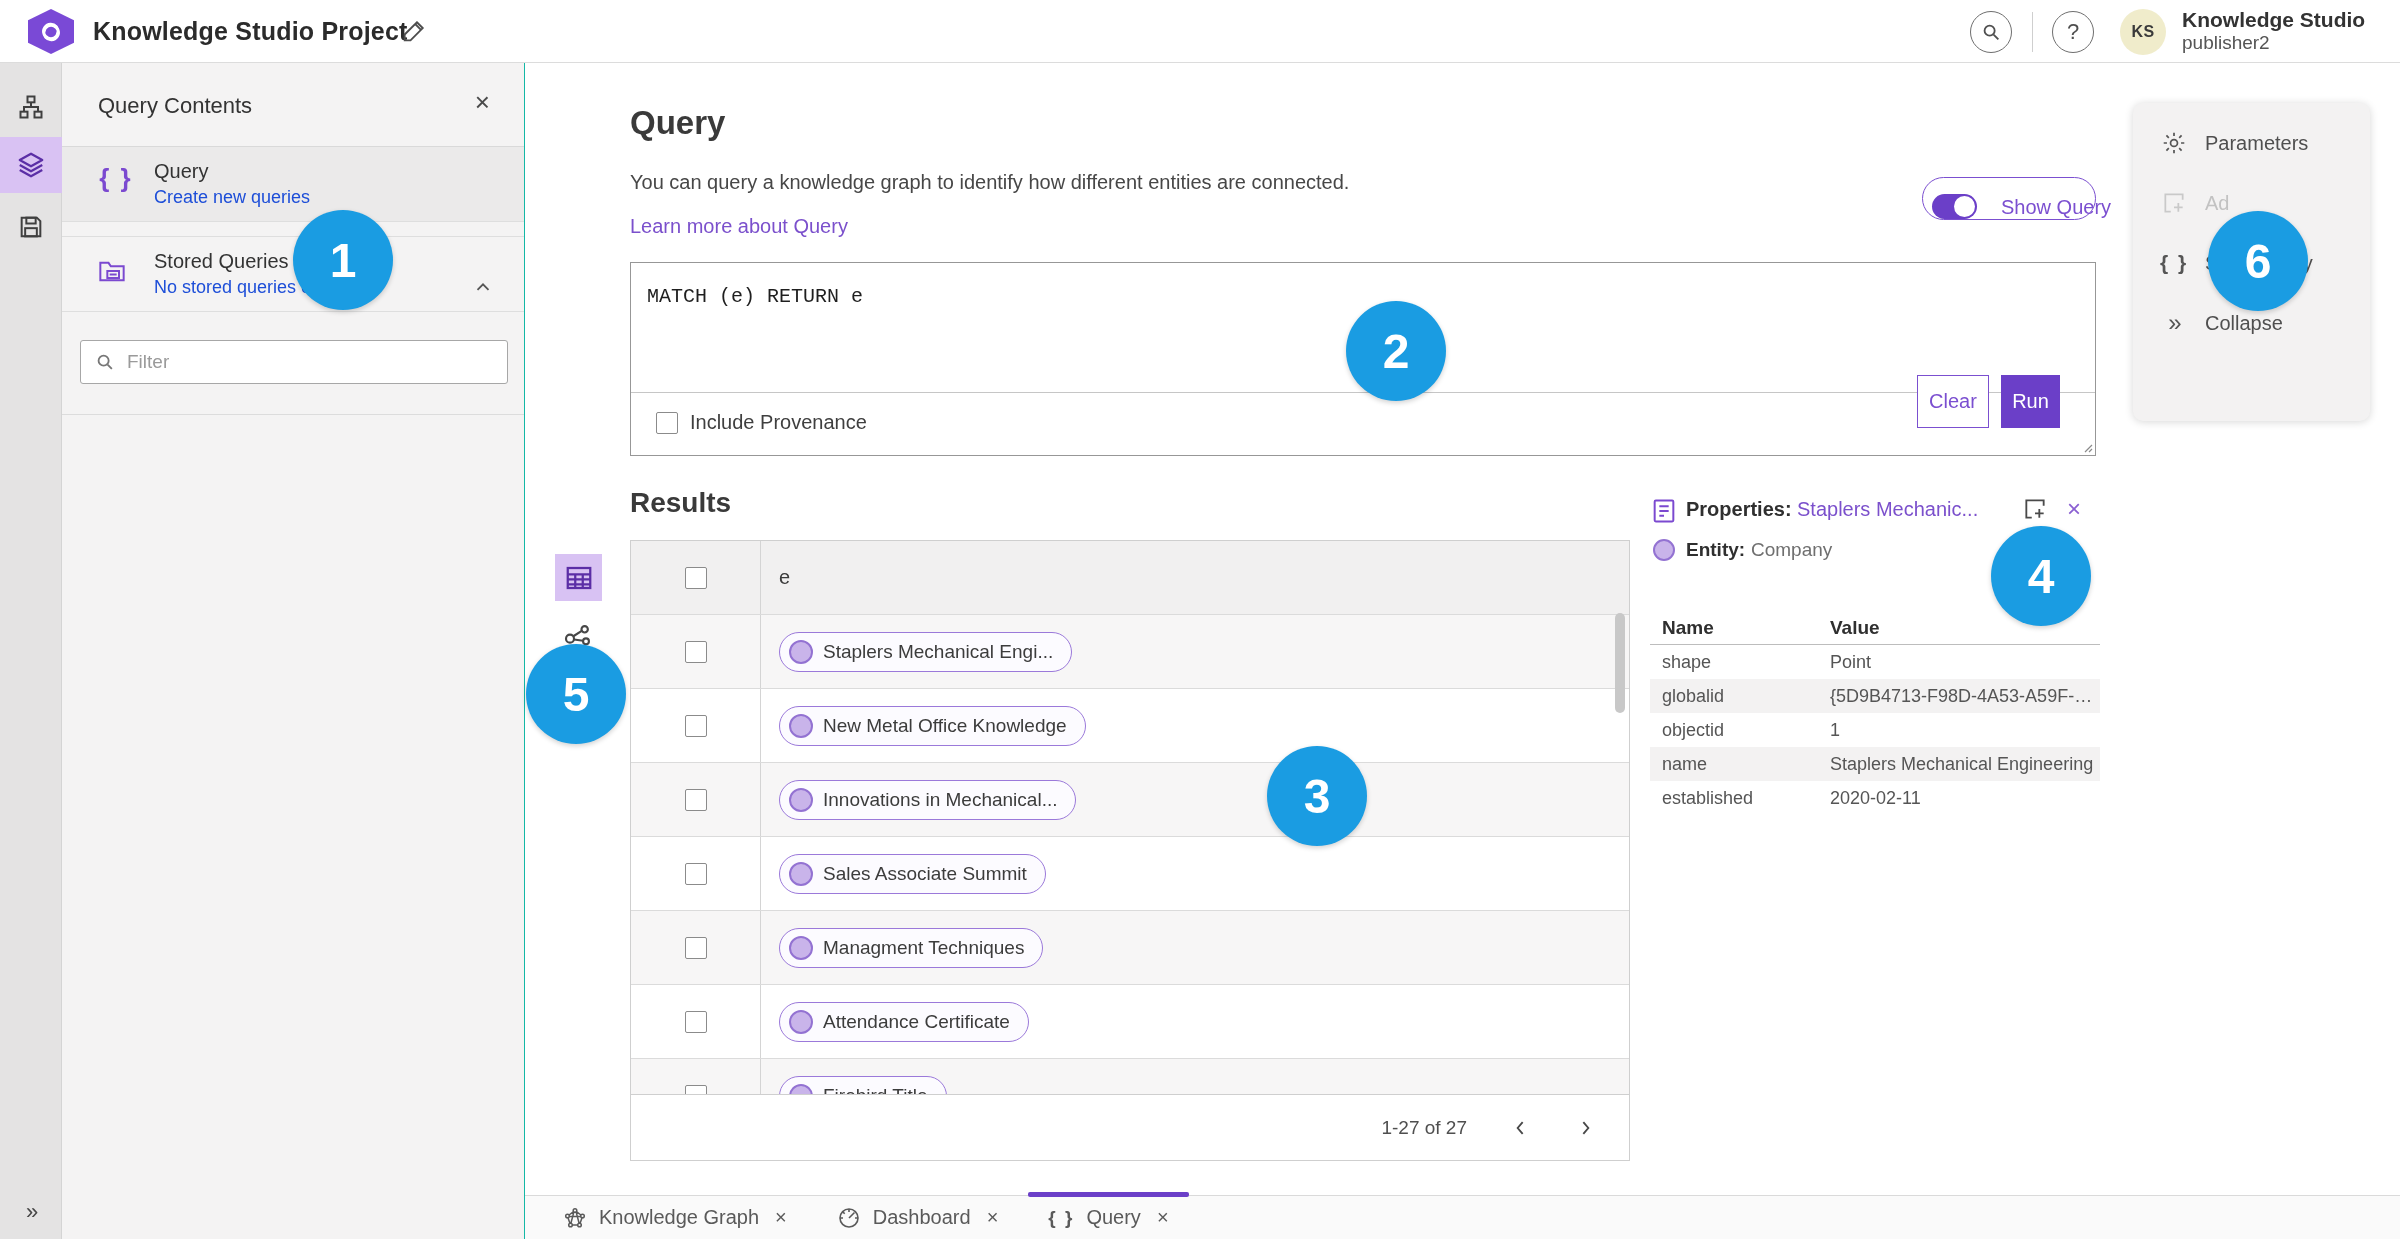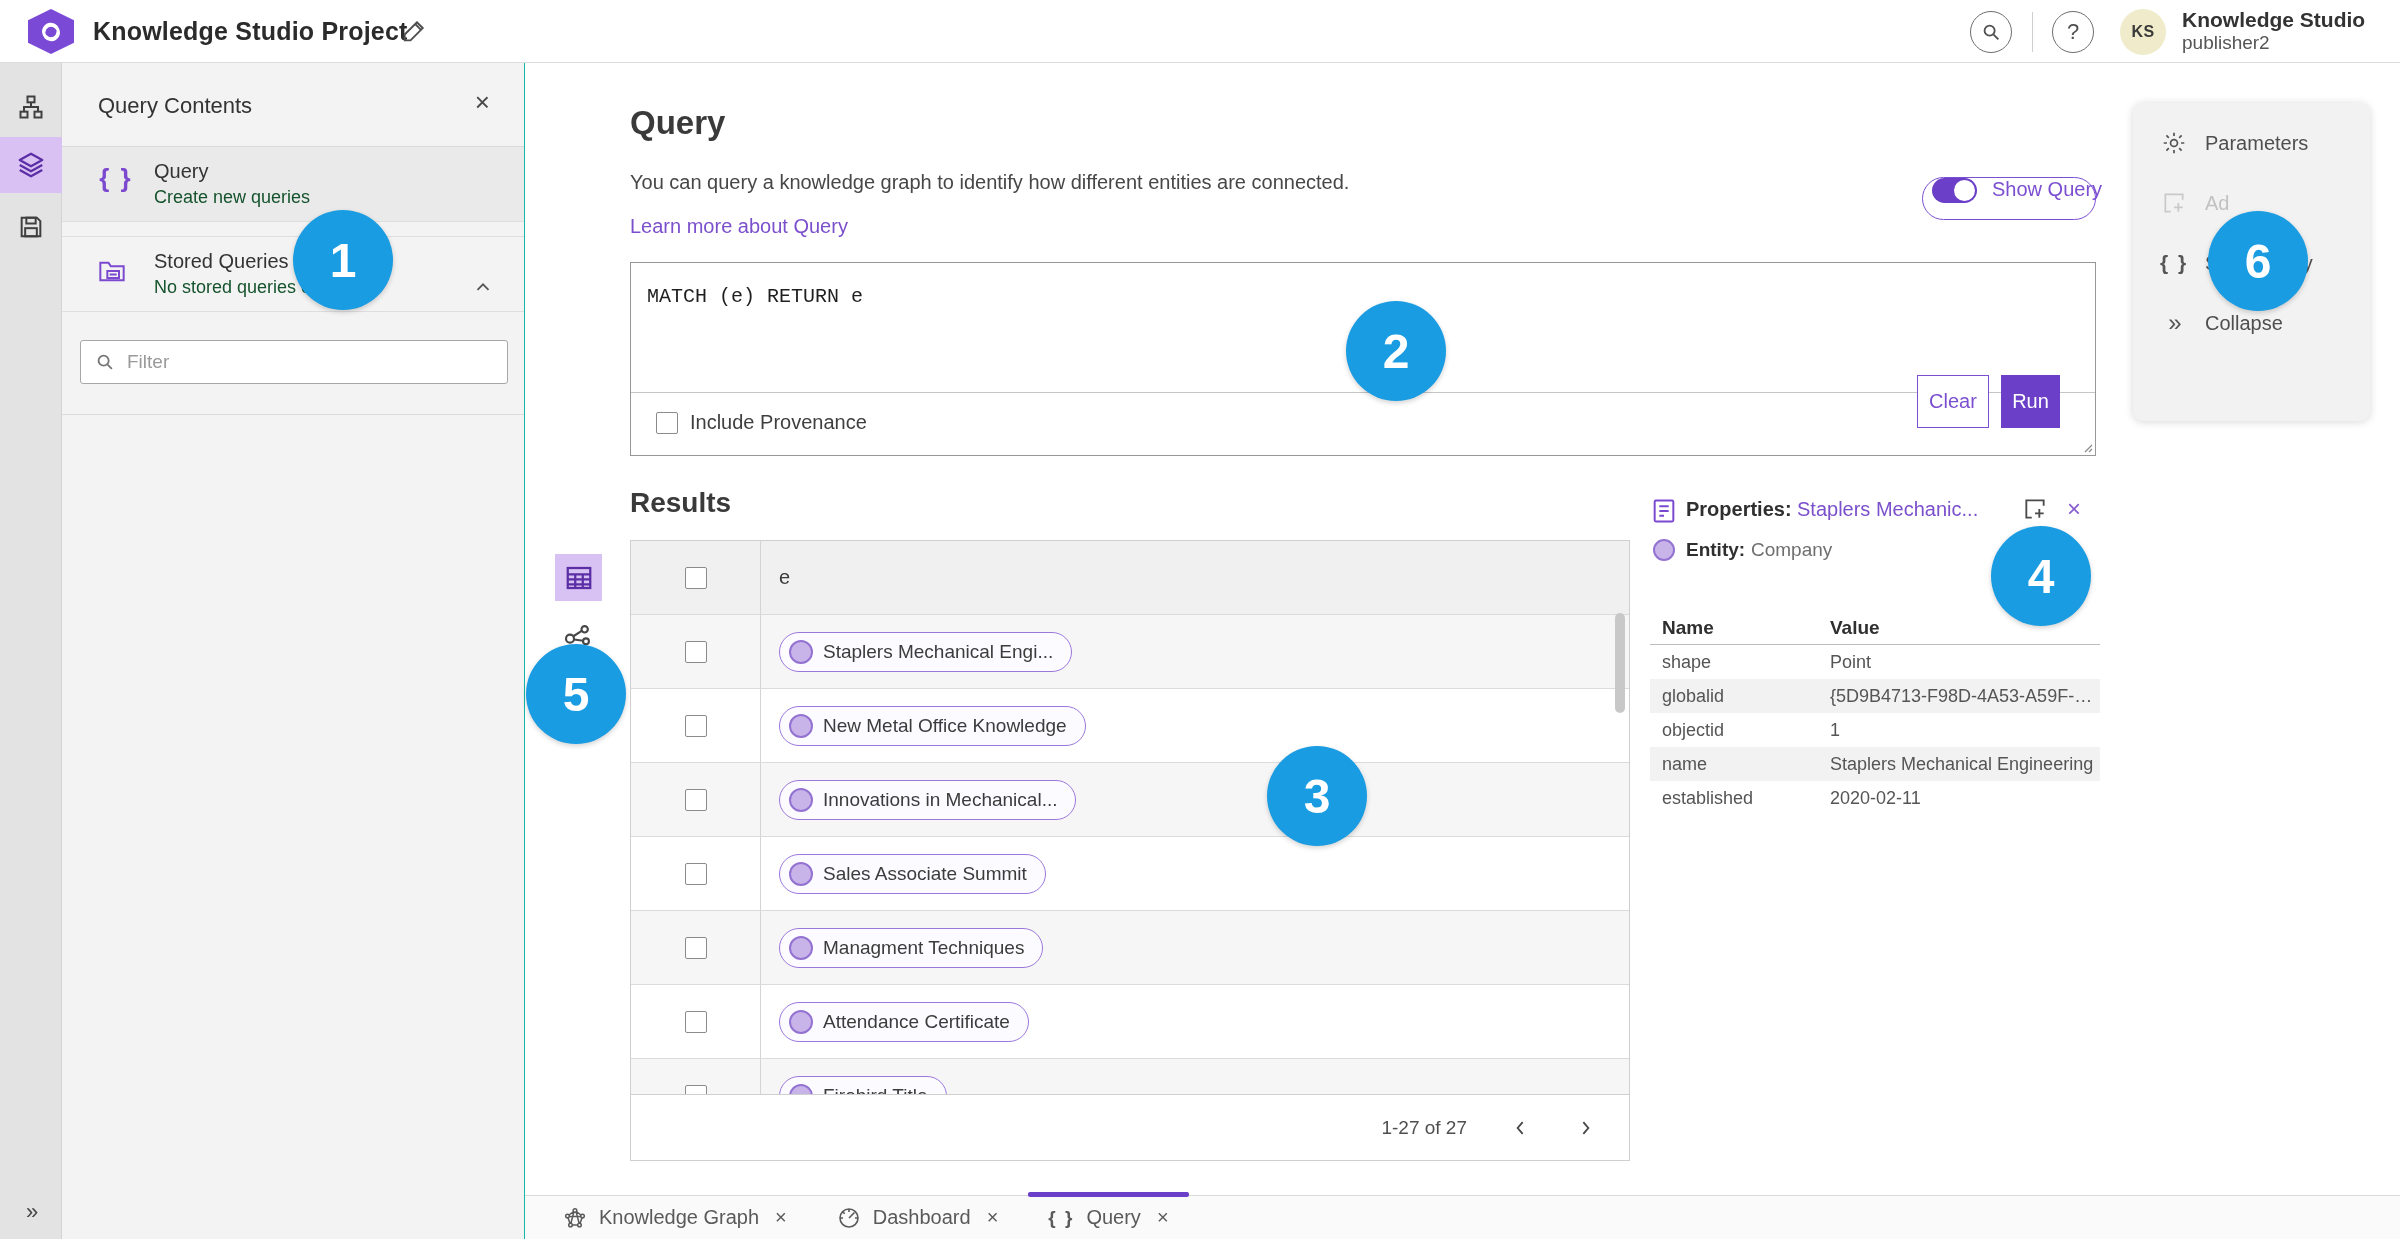--- a/index.html
+++ b/index.html
@@ -29,35 +29,35 @@
   
   .panel { position:absolute; left:62px; top:63px; width:463px; height:1176px; background:#f4f3f3; border-right:1px solid #14b8a6; z-index:10; }
   .panel-header { position:relative; height:84px; border-bottom:1px solid #d9d9d9; }
   .panel-header .ph-title { position:absolute; left:36px; top:30px; font-size:22px; color:#333; }
   .panel-close { position:absolute; right:34px; top:26px; font-size:26px; color:#4a4a4a; line-height:1; }
   .panel-item { position:relative; padding:13px 20px 13px 92px; border-bottom:1px solid #dedede; }
   .panel-item.selected { background:#ebeaea; }
   .panel-item .pi-icon { position:absolute; left:34px; top:16px; width:40px; text-align:center; color:#7b49d0; }
   .pi-braces { font-size:26px; font-weight:600; color:#7b49d0; letter-spacing:2px; }
   .panel-item .pi-title { font-size:20px; color:#333; }
-  .panel-item .pi-sub { font-size:18px; color:#14532d; margin-top:4px; }
+  .panel-item .pi-sub { font-size:18px; color:#1d4ed8; margin-top:4px; }
   .panel-gap { height:14px; }
   .panel-item .pi-caret { position:absolute; right:30px; top:40px; color:#555; }
   .filter-wrap { margin:28px 16px 0 18px; position:relative; }
   .filter-input { width:100%; height:44px; background:#fff; border:1px solid #a7a7a7; border-radius:3px; padding:0 12px 0 46px; font-size:19px; font-family:"Liberation Sans",sans-serif; color:#333; }
   .filter-input::placeholder { color:#9a9a9a; }
   .filter-icon { position:absolute; left:14px; top:11px; color:#777; }
   .panel-bottom-divider { margin-top:30px; border-bottom:1px solid #dcdcdc; }
 
   
   .main { position:absolute; left:525px; top:63px; width:1875px; height:1132px; background:#fff; }
   .q-heading { position:absolute; left:630px; top:104px; font-size:33px; font-weight:700; color:#3a3a3a; }
   .q-desc { position:absolute; left:630px; top:171px; font-size:20px; color:#474747; }
   .q-link { position:absolute; left:630px; top:215px; font-size:20px; color:#7b50cc; text-decoration:none; }
-  .show-query { position:absolute; left:1922px; top:177px; width:174px; height:43px; border:1.6px solid #7b4fd0; border-radius:22px; background:#fff; display:flex; align-items:flex-start; padding:0 14px 0 9px; gap:15px; }
+  .show-query { position:absolute; left:1922px; top:177px; width:174px; height:43px; border:1.6px solid #7b4fd0; border-radius:22px; background:#fff; display:flex; align-items:flex-end; padding:0 14px 0 9px; gap:24px; }
   .sq-track { width:45px; height:25px; background:#6b3fc8; border-radius:13px; position:relative; flex:0 0 auto; }
   .sq-knob { position:absolute; right:2px; top:2px; width:21px; height:21px; border-radius:50%; background:#fff; }
   .sq-label { font-size:20px; color:#7b4fd0; white-space:nowrap; }
 
   .editor { position:absolute; left:630px; top:262px; width:1466px; height:194px; border:1px solid #979797; background:#fff; }
   .editor-code { position:relative; height:130px; border-bottom:1px solid #c6c6c6; padding:22px 16px; font-family:Liberation Mono, monospace; font-size:20px; color:#1f1f1f; white-space:pre; }
   .resize-glyph { position:absolute; right:2px; bottom:2px; color:#8a8a8a; }
   .editor-foot { position:relative; height:62px; }
   .checkbox { width:22px; height:22px; border:1.6px solid #8b8b8b; border-radius:2px; background:#fff; display:inline-block; }
   .prov { position:absolute; left:25px; top:18px; display:flex; align-items:center; gap:12px; font-size:20px; color:#3f3f3f; }

